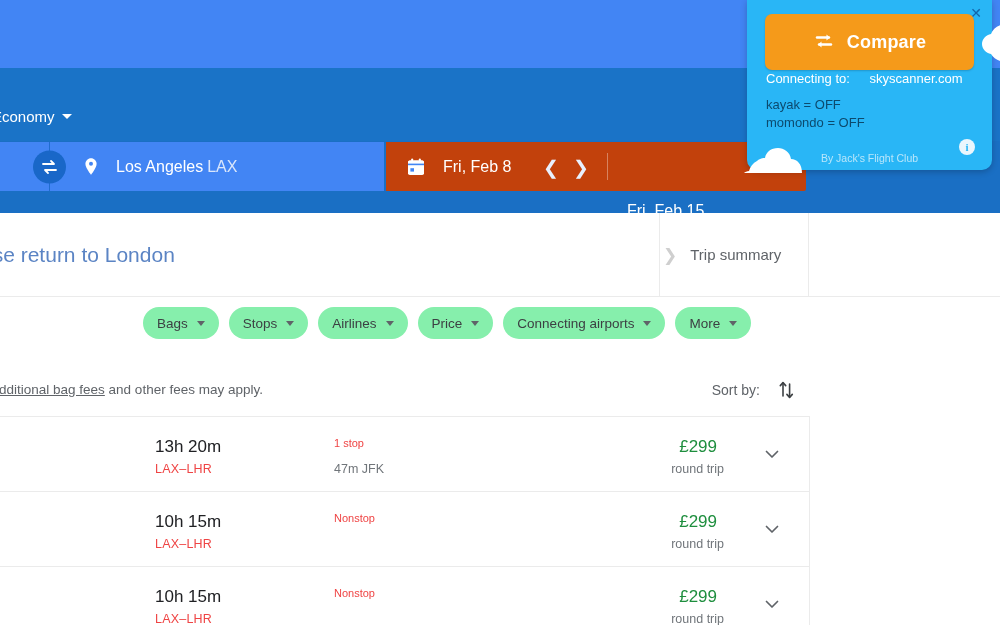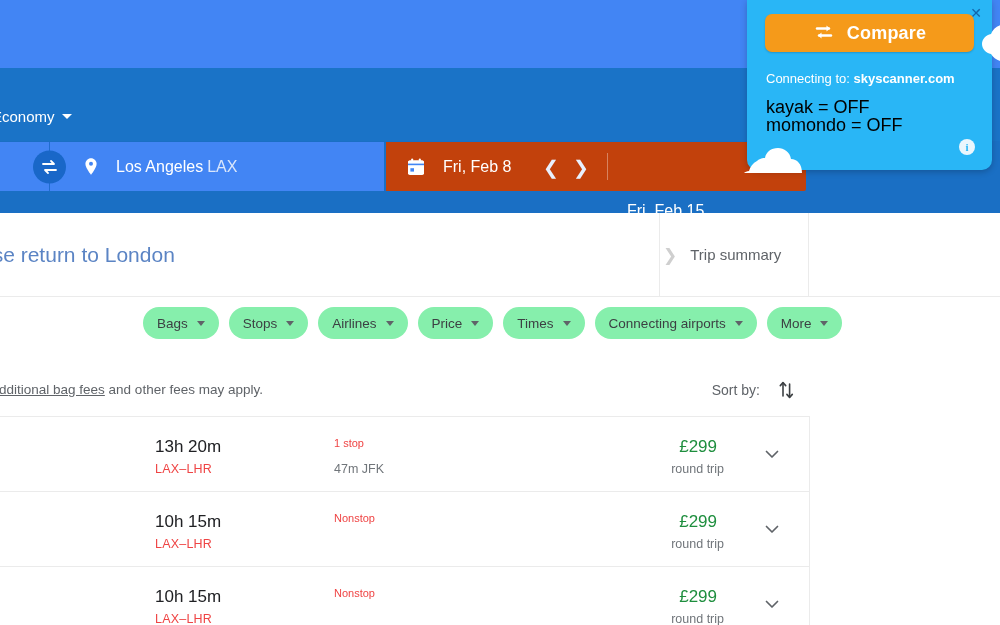--- a/index.html
+++ b/index.html
@@ -406,21 +406,21 @@
     line-height: 16px;
     text-align: center;
     cursor: pointer;
     font-family: "DejaVu Sans", sans-serif;
   }
   .compare-btn {
     position: absolute;
     left: 18px;
     top: 14px;
     width: 209px;
-    height: 38px;
+    height: 56px;
     background: #f59a1a;
     border-radius: 7px;
     display: flex;
     align-items: center;
     justify-content: center;
     gap: 12px;
     cursor: pointer;
     border: none;
     box-shadow: 0 1px 2px rgba(0,0,0,0.18);
   }
@@ -432,26 +432,26 @@
     font-family: "Liberation Sans", sans-serif;
   }
   .converting {
     position: absolute;
     left: 19px;
     top: 71px;
     color: #ffffff;
     font-size: 13px;
     white-space: nowrap;
   }
-  .converting b { font-weight: bold; }
+  .converting b { font-weight: normal; margin-left: 16px; }
   .toggle-line {
     position: absolute;
     left: 19px;
-    color: #000000;
-    font-size: 18px;
+    color: #0c4a6e;
+    font-size: 13px;
     white-space: nowrap;
   }
   .toggle-kayak { top: 97px; }
   .toggle-momondo { top: 115px; }
   .byline {
     position: absolute;
     left: 0; right: 0;
     top: 152px;
     text-align: center;
     color: #b8e6fb;
@@ -562,24 +562,20 @@
     </button>
     <button class="chip">
       <span>Airlines</span>
       <span class="caret"></span>
     </button>
     <button class="chip">
       <span>Price</span>
       <span class="caret"></span>
     </button>
     <button class="chip">
-      <span>Times</span>
-      <span class="caret"></span>
-    </button>
-    <button class="chip">
       <span>Connecting airports</span>
       <span class="caret"></span>
     </button>
     <button class="chip">
       <span>More</span>
       <span class="caret"></span>
     </button>
   </div>
 
   <div class="meta-row">
@@ -657,20 +653,21 @@
         </svg>
       </span>
       <span class="lbl">Compare</span>
     </button>
 
     <div class="converting"><span>Connecting to:</span> <b>skyscanner.com</b></div>
 
     <div class="toggle-line toggle-kayak">kayak = OFF</div>
     <div class="toggle-line toggle-momondo">momondo = OFF</div>
 
+    <div class="byline">By Jack's Flight Club</div>
     <div class="info-badge">i</div>
 
     <span class="cloud-left">
       <svg width="62" height="38" viewBox="0 0 62 38" aria-hidden="true">
         <path d="M0 38h58c0-9-5-14-11-14-1-7-7-11-13-11-7 0-12 4-13 10-3 0-6 1-8 3-4 2-7 6-8 10-2 0-4 1-5 2z" fill="#ffffff"></path>
       </svg>
     </span>
     <span class="cloud-right">
       <svg width="28" height="38" viewBox="0 0 28 38" aria-hidden="true">
         <path d="M28 0c-8 0-14 4-16 10-5 1-9 5-9 10s4 9 9 10c3 5 9 8 16 8z" fill="#ffffff"></path>

